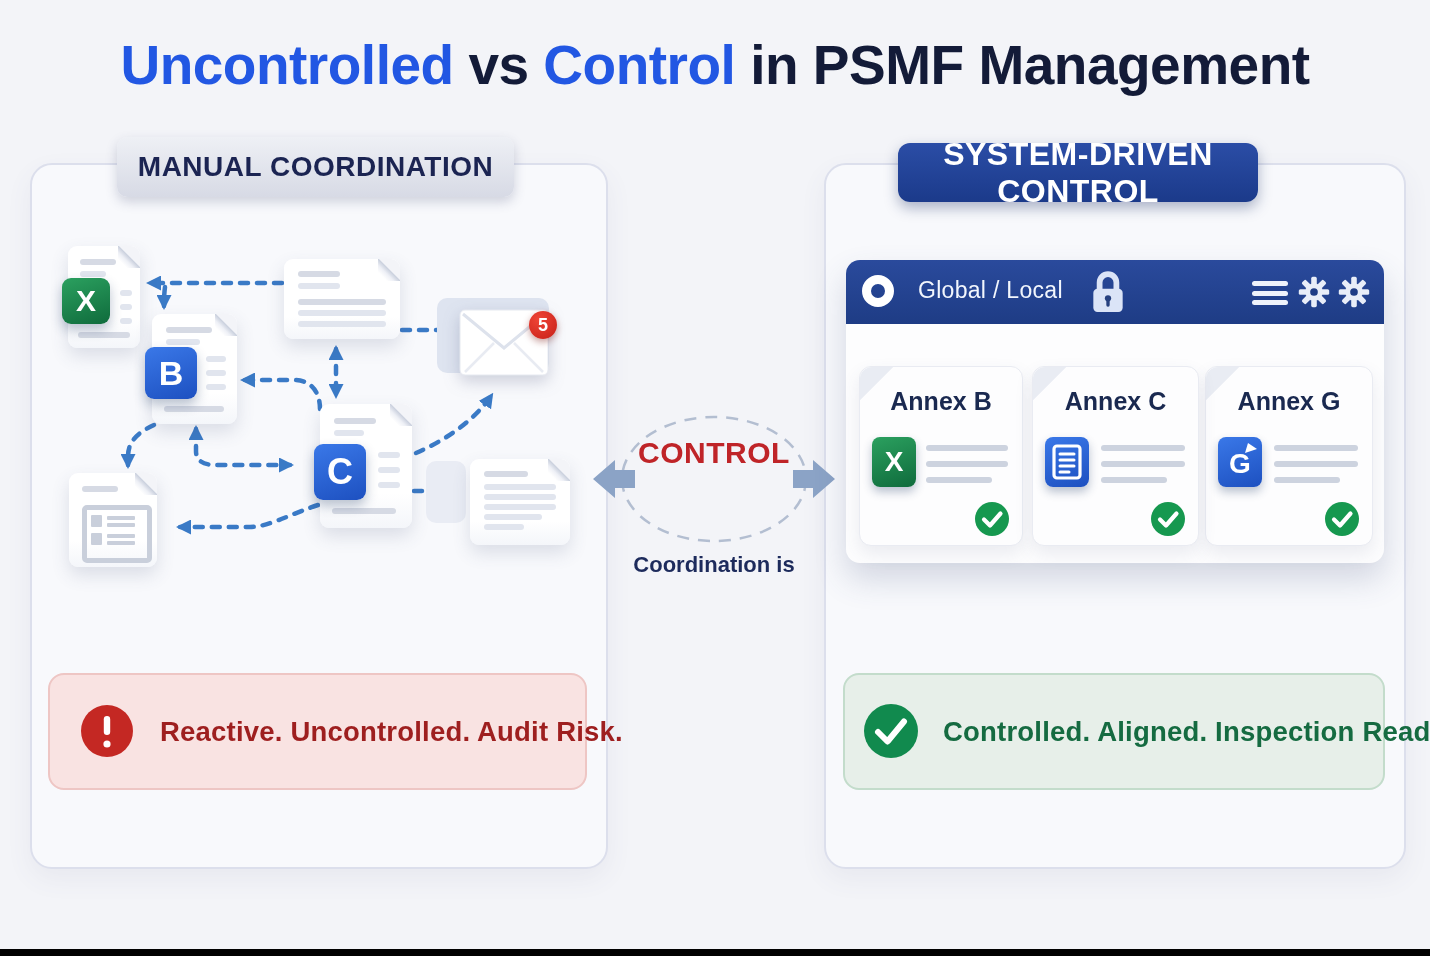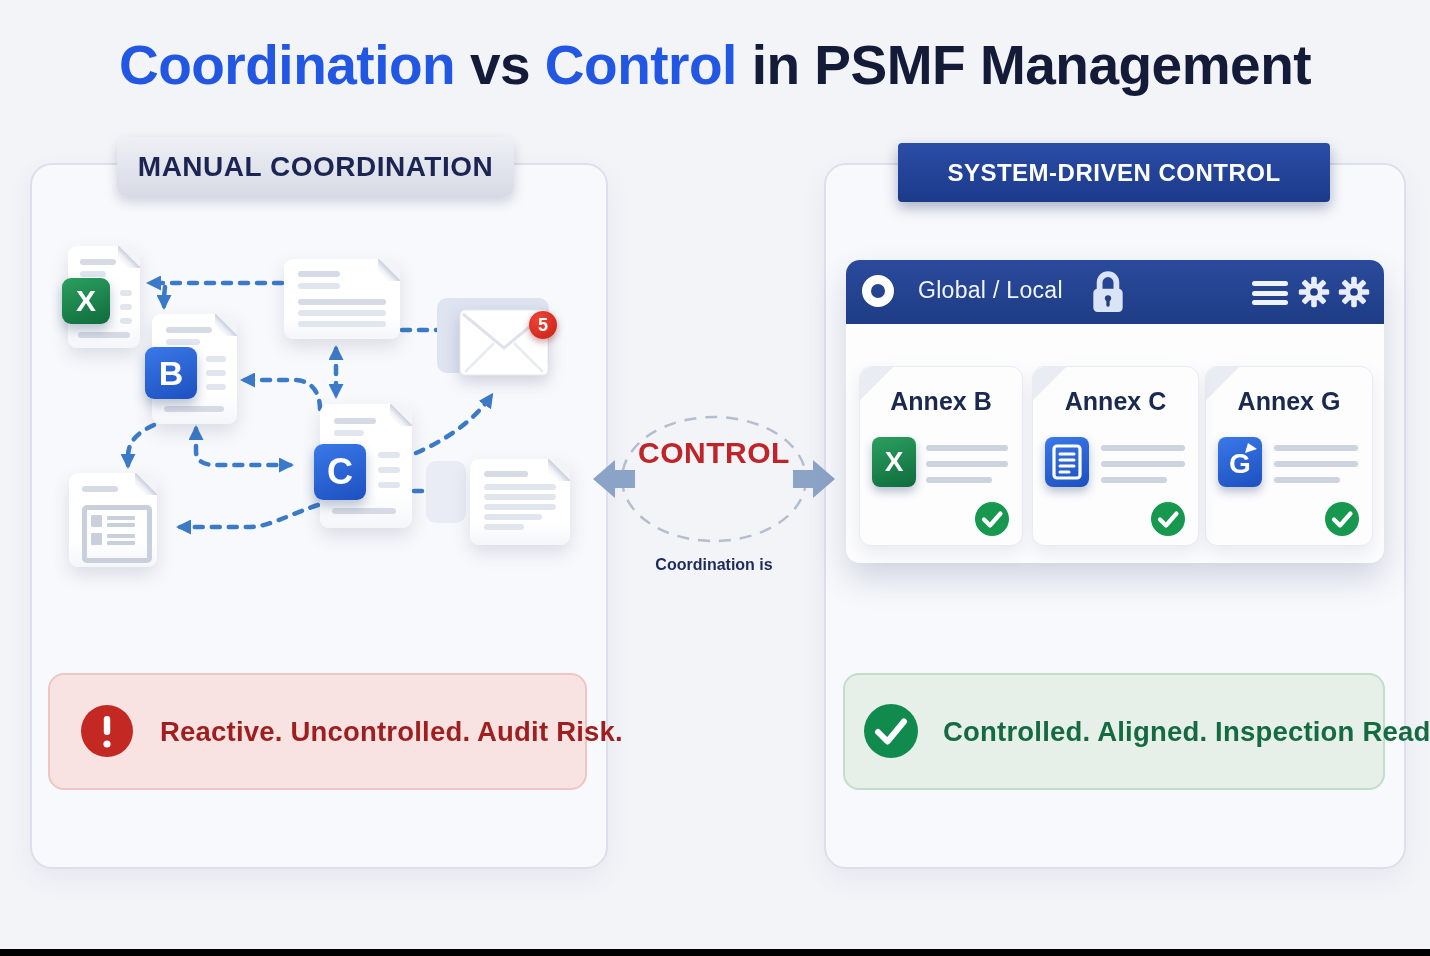--- a/index.html
+++ b/index.html
@@ -12,22 +12,22 @@
   
   .panel{position:absolute;top:163px;height:702px;background:#f8f9fc;
          border:2px solid #dcdfec;border-radius:22px;box-shadow:0 10px 26px rgba(80,90,130,.07);}
   .panel.leftp{left:30px;width:574px;}
   .panel.rightp{left:824px;width:578px;}
   .hbadge{position:absolute;display:flex;align-items:center;justify-content:center;
           font-weight:800;letter-spacing:.5px;z-index:6;text-align:center;}
   .hbadge.gray{left:117px;top:137px;width:397px;height:60px;border-radius:10px;
          background:linear-gradient(#eef0f5,#d7dae5);color:#1b2452;font-size:28px;
          box-shadow:0 5px 12px rgba(60,70,110,.22);}
-  .hbadge.blue{left:898px;top:143px;width:432px;height:59px;border-radius:4px;
-         background:linear-gradient(#2b4da6,#1b3a8a);color:#ffffff;font-size:24px;
+  .hbadge.blue{left:898px;top:143px;width:360px;height:59px;border-radius:12px;
+         background:linear-gradient(#2b4da6,#1b3a8a);color:#ffffff;font-size:32px;
          box-shadow:0 6px 14px rgba(25,45,100,.35);}
   
   .diagram{position:absolute;left:30px;top:163px;width:574px;height:702px;}
   .doc{position:absolute;background:linear-gradient(180deg,#ffffff 72%,#f4f6fa);
        border-radius:9px;box-shadow:0 8px 18px rgba(70,80,120,.16);}
   .fold{position:absolute;top:0;right:0;width:22px;height:22px;border-top-right-radius:9px;
         background:linear-gradient(225deg,#f3f4f8 0 46%,#ccd2df 50%,#eef0f6 64%,#ffffff 80%);}
   .dl{position:absolute;height:6px;border-radius:3px;background:#d6dae4;}
   .dl.lt{background:#e1e5ee;}
   .sq{position:absolute;display:flex;align-items:center;justify-content:center;
@@ -39,21 +39,21 @@
   .mailbadge{position:absolute;width:28px;height:28px;border-radius:50%;
       background:radial-gradient(circle at 35% 30%,#ef4436,#c61f17);display:flex;align-items:center;
       justify-content:center;color:#fff;font-size:18px;font-weight:800;box-shadow:0 3px 7px rgba(120,20,15,.4);z-index:4;}
   .tbl{position:absolute;left:13px;top:32px;width:60px;height:48px;border:5px solid #c9cfdb;border-radius:5px;}
   .tbl i{position:absolute;background:#c9cfdb;border-radius:1px;}
   
   .gapwrap{position:absolute;left:585px;top:408px;width:258px;height:146px;}
   .gaptext{position:absolute;left:0;top:27px;width:100%;text-align:center;
            font-size:30px;line-height:36px;font-weight:800;color:#bf2428;letter-spacing:.5px;}
   .gapcaption{position:absolute;left:585px;top:549px;width:258px;text-align:center;
-           font-size:16px;line-height:31px;font-weight:600;color:#1d2b5c;}
+           font-size:22px;line-height:31px;font-weight:600;color:#1d2b5c;}
   
   .window{position:absolute;left:846px;top:260px;width:538px;height:303px;border-radius:14px;
           background:#fdfdfe;box-shadow:0 16px 32px rgba(60,75,120,.20);}
   .winhead{position:absolute;left:0;top:0;width:100%;height:64px;border-radius:14px 14px 0 0;
           background:linear-gradient(#2a4a9c,#1e3c85);}
   .ring{position:absolute;left:16px;top:15px;width:14px;height:14px;border:9px solid #ffffff;
         border-radius:50%;}
   .wintitle{position:absolute;left:72px;top:17px;font-size:23px;font-weight:400;color:#f2f6fd;letter-spacing:.3px;}
   .hamb{position:absolute;left:406px;top:21px;width:36px;height:24px;}
   .hamb i{position:absolute;left:0;width:36px;height:5px;border-radius:2.5px;background:#eef2fb;}
@@ -80,21 +80,21 @@
   .btext{font-size:27.5px;font-weight:800;letter-spacing:.2px;white-space:nowrap;}
   .banner.red .btext{color:#9e1f1f;margin-left:110px;}
   .banner.green .btext{color:#156b41;margin-left:98px;}
   .bottombar{position:absolute;left:0;bottom:0;width:100%;height:7px;background:#000;}
 </style>
 </head>
 <body>
 
 <div class="stage">
 
-  <div class="title"><span class="accent">Coordination</span><span> vs </span><span class="accent">Control</span><span> in PSMF Management</span></div>
+  <div class="title"><span class="accent">Uncontrolled</span><span> vs </span><span class="accent">Control</span><span> in PSMF Management</span></div>
 
   <div class="panel leftp"></div>
   <div class="panel rightp"></div>
   <div class="hbadge gray">MANUAL COORDINATION</div>
   <div class="hbadge blue">SYSTEM-DRIVEN CONTROL</div>
 
   <div class="diagram">
 
     <svg width="574" height="702" viewBox="0 0 574 702" style="position:absolute;left:0;top:0;">
       <defs>

